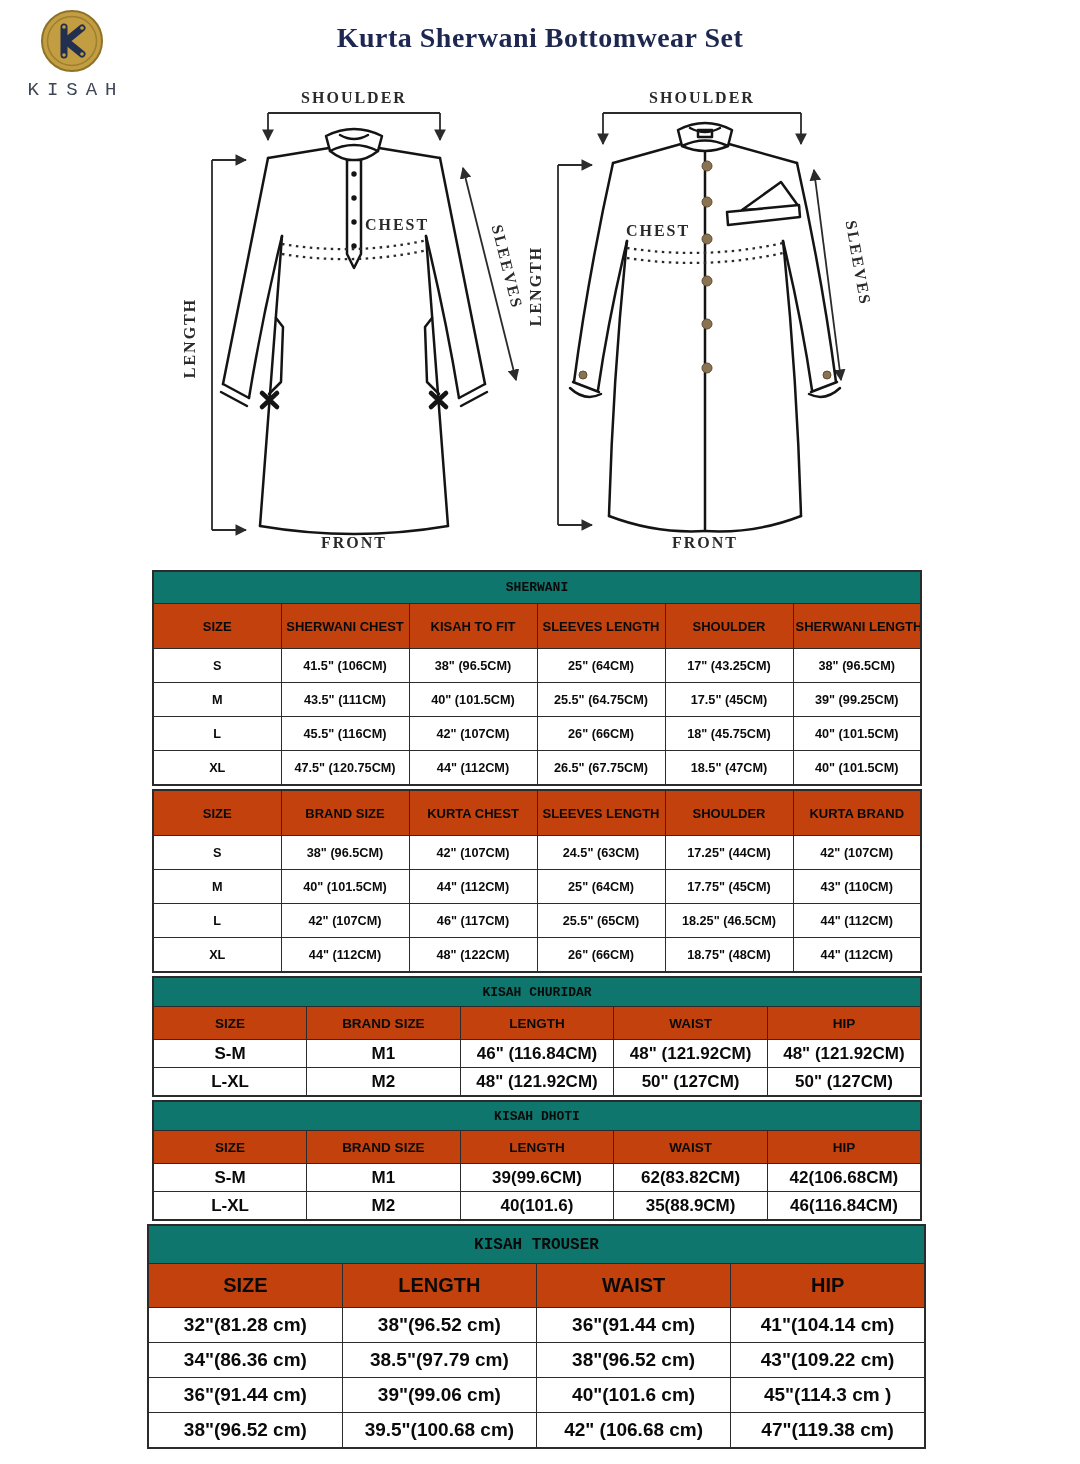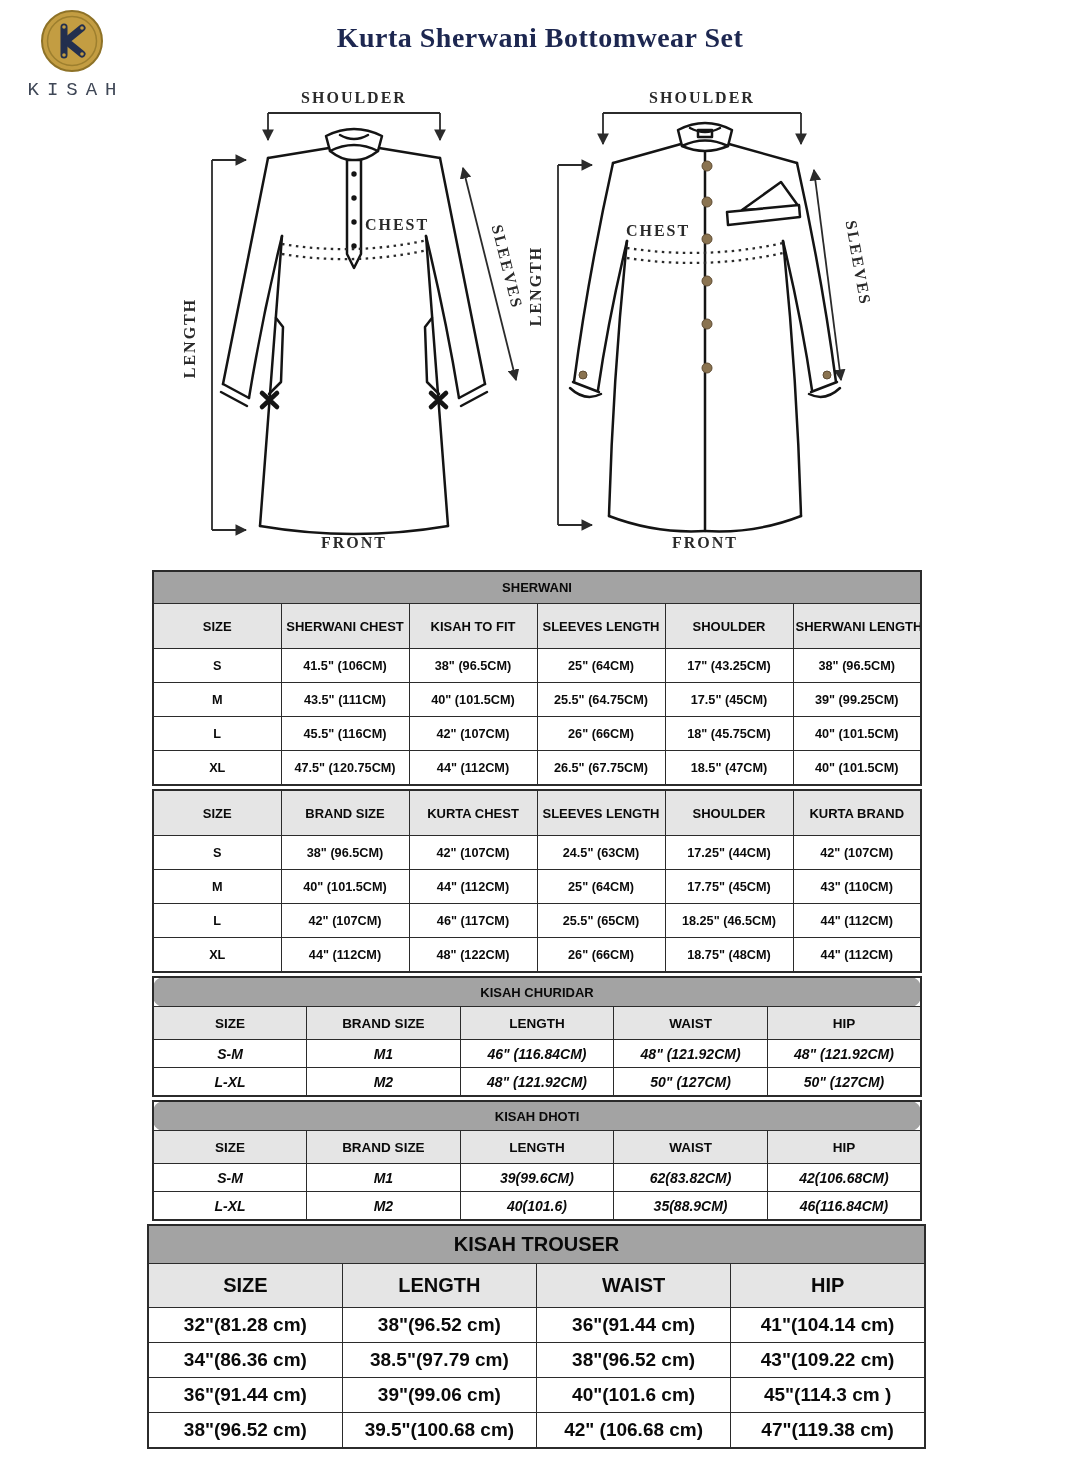--- a/index.html
+++ b/index.html
@@ -24,30 +24,30 @@
   .dotted{stroke:#2b2b2b;stroke-width:2.3;fill:none;stroke-dasharray:2.5 4.5;}
   .xmark{stroke:#141414;stroke-width:4.6;stroke-linecap:round;}
 
   
   .tables{position:absolute;left:152px;top:570px;width:770px;}
   table.size-table{border-collapse:collapse;table-layout:fixed;width:770px;margin:0 0 3px 0;
                    font-family:"Liberation Sans",sans-serif;font-weight:bold;color:#0a0a0a;
                    border:2.5px solid #2b2b2b;}
   table.size-table td{border:1.6px solid #2b2b2b;text-align:center;vertical-align:middle;
                       padding:0 2px;overflow:hidden;white-space:nowrap;}
-  .title-row td{background:#a3a3a3;}
-  .head-row td{background:#e5e5e5;}
+  .title-row td{background:#0f766e;font-family:Liberation Mono, monospace;}
+  .head-row td{background:#c2410c;}
   .t6 .title-row td{height:31px;font-size:13px;}
   .t6 .head-row td{height:44px;font-size:13px;}
   .t6 .data-row td{height:33px;font-size:12.7px;}
-  .t5 .title-row td{height:28px;font-size:13px;border-radius:11px;}
+  .t5 .title-row td{height:28px;font-size:13px;}
   .t5 .head-row td{height:32px;font-size:13.5px;}
-  .t5 .data-row td{height:27px;font-size:14px;font-style:italic;}
+  .t5 .data-row td{height:27px;font-size:17px;}
   .t4{width:779px !important;margin-left:-5px !important;}
-  .t4 .title-row td{height:37px;font-size:20px;}
+  .t4 .title-row td{height:37px;font-size:16px;}
   .t4 .head-row td{height:43px;font-size:20px;}
   .t4 .data-row td{height:34px;font-size:19px;}
 </style>
 </head>
 <body>
 
 <div class="page">
 
   <div class="logo">
     <svg width="96" height="66" viewBox="0 0 96 66">

